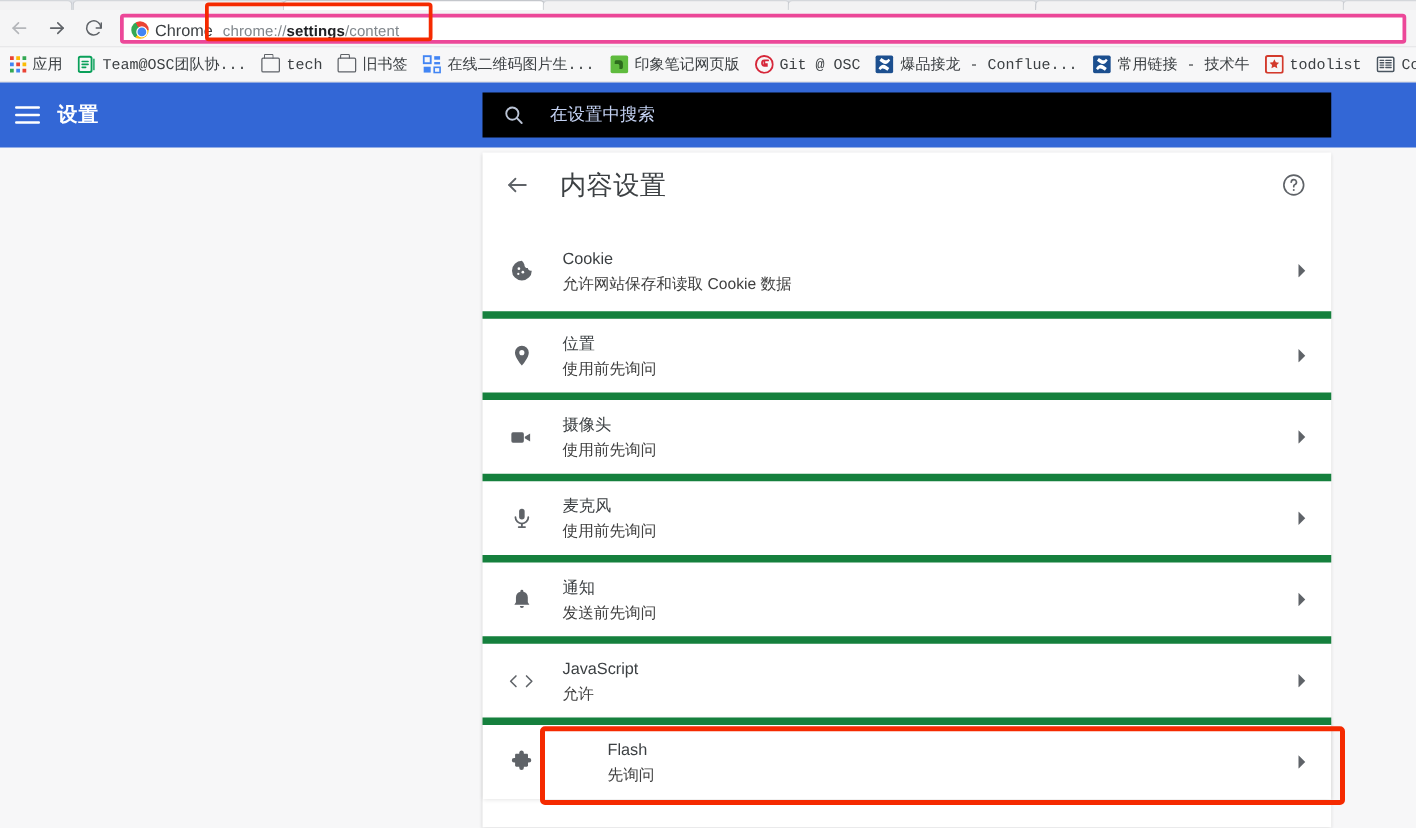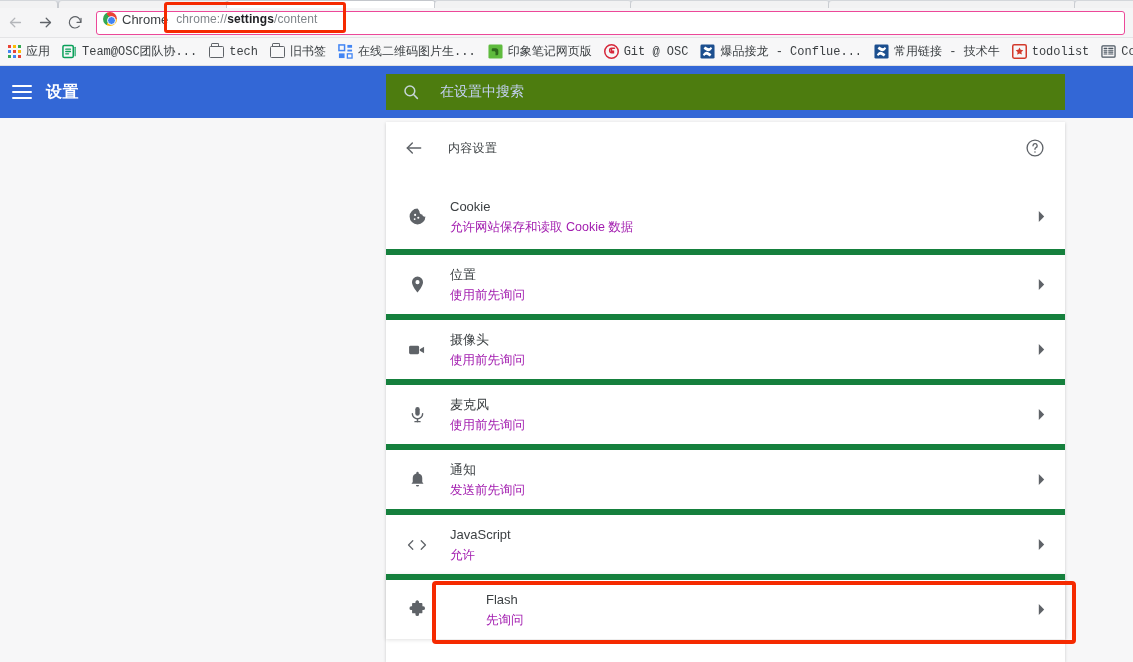--- a/index.html
+++ b/index.html
@@ -38,23 +38,23 @@
   }
   .nav-btn svg { display: block; }
   .nav-btn.disabled { color: #b4b6ba; }
 
   .omnibox {
     margin-left: 6px;
     height: 24px;
     flex: 1;
     margin-right: 8px;
     background: #ffffff;
-    border: 1px solid #ec4899;
+    border: 3px solid #ec4899;
     border-radius: 3px;
-    display: flex; align-items: flex-start;
+    display: flex; align-items: flex-end;
     padding: 0 6px;
     position: relative;
   }
   .omni-chrome-chip {
     display: flex; align-items: center; gap: 5px;
     font-size: 13px; color: #3c4043;
     padding-right: 8px;
     flex: 0 0 auto;
   }
   .omni-chrome-chip .chrome-logo {
@@ -131,41 +131,41 @@
     width: 20px; height: 14px; margin-left: 12px; margin-right: 14px;
     display: flex; flex-direction: column; justify-content: space-between;
   }
   .hamburger span { display: block; height: 2px; background: #fff; border-radius: 1px; }
   .settings-title {
     color: #fff; font-size: 16px; font-weight: bold; letter-spacing: .5px;
   }
   .search-box {
     position: absolute; left: 386px; top: 8px;
     width: 679px; height: 36px;
-    background: #4d7c0f;
+    background: #000000;
     display: flex; align-items: center;
     padding-left: 16px;
   }
   .search-icon { width: 18px; height: 18px; margin-right: 20px; opacity: .85; }
   .search-placeholder { color: #c3d1f2; font-size: 14px; }
 
   
   .card {
     position: absolute; left: 386px; top: 122px;
     width: 679px; min-height: 540px;
     background: #ffffff;
     box-shadow: 0 1px 3px rgba(0,0,0,.18), 0 0 0 0 rgba(0,0,0,0);
   }
   .card-head {
     height: 52px; display: flex; align-items: center;
     padding: 0 16px 0 18px; position: relative;
   }
   .back-arrow { width: 20px; height: 20px; color: #5f6368; }
   .card-head-title {
-    margin-left: 24px; font-size: 12px; color: #3c4043; letter-spacing: .3px;
+    margin-left: 24px; font-size: 21px; color: #3c4043; letter-spacing: .3px;
   }
   .help-icon {
     position: absolute; right: 20px; top: 50%; transform: translateY(-50%);
     width: 20px; height: 20px; color: #5f6368;
   }
 
   .rows { padding-top: 10px; }
   .row {
     position: relative;
     display: flex; align-items: center;
@@ -174,21 +174,21 @@
     border-top: 6px solid #15803d;
   }
   .row:first-child { border-top: none; }
   .row-ico {
     width: 26px; flex: 0 0 26px;
     display: flex; align-items: center; justify-content: center;
     color: #5f6368;
   }
   .row-text { margin-left: 20px; flex: 1; min-width: 0; }
   .row-title { font-size: 13px; color: #3c4043; line-height: 18px; }
-  .row-sub { font-size: 12.5px; color: #a21caf; line-height: 18px; margin-top: 2px; }
+  .row-sub { font-size: 12.5px; color: #404040; line-height: 18px; margin-top: 2px; }
   .row-chevron {
     color: #5f6368; width: 12px; height: 12px; flex: 0 0 12px;
     display: flex; align-items: center; justify-content: center;
   }
   .row-chevron svg { display:block; }
 
   .row.highlighted::after {
     content: "";
     position: absolute;
     left: 46px; right: -11px; top: 1px; bottom: -5px;

